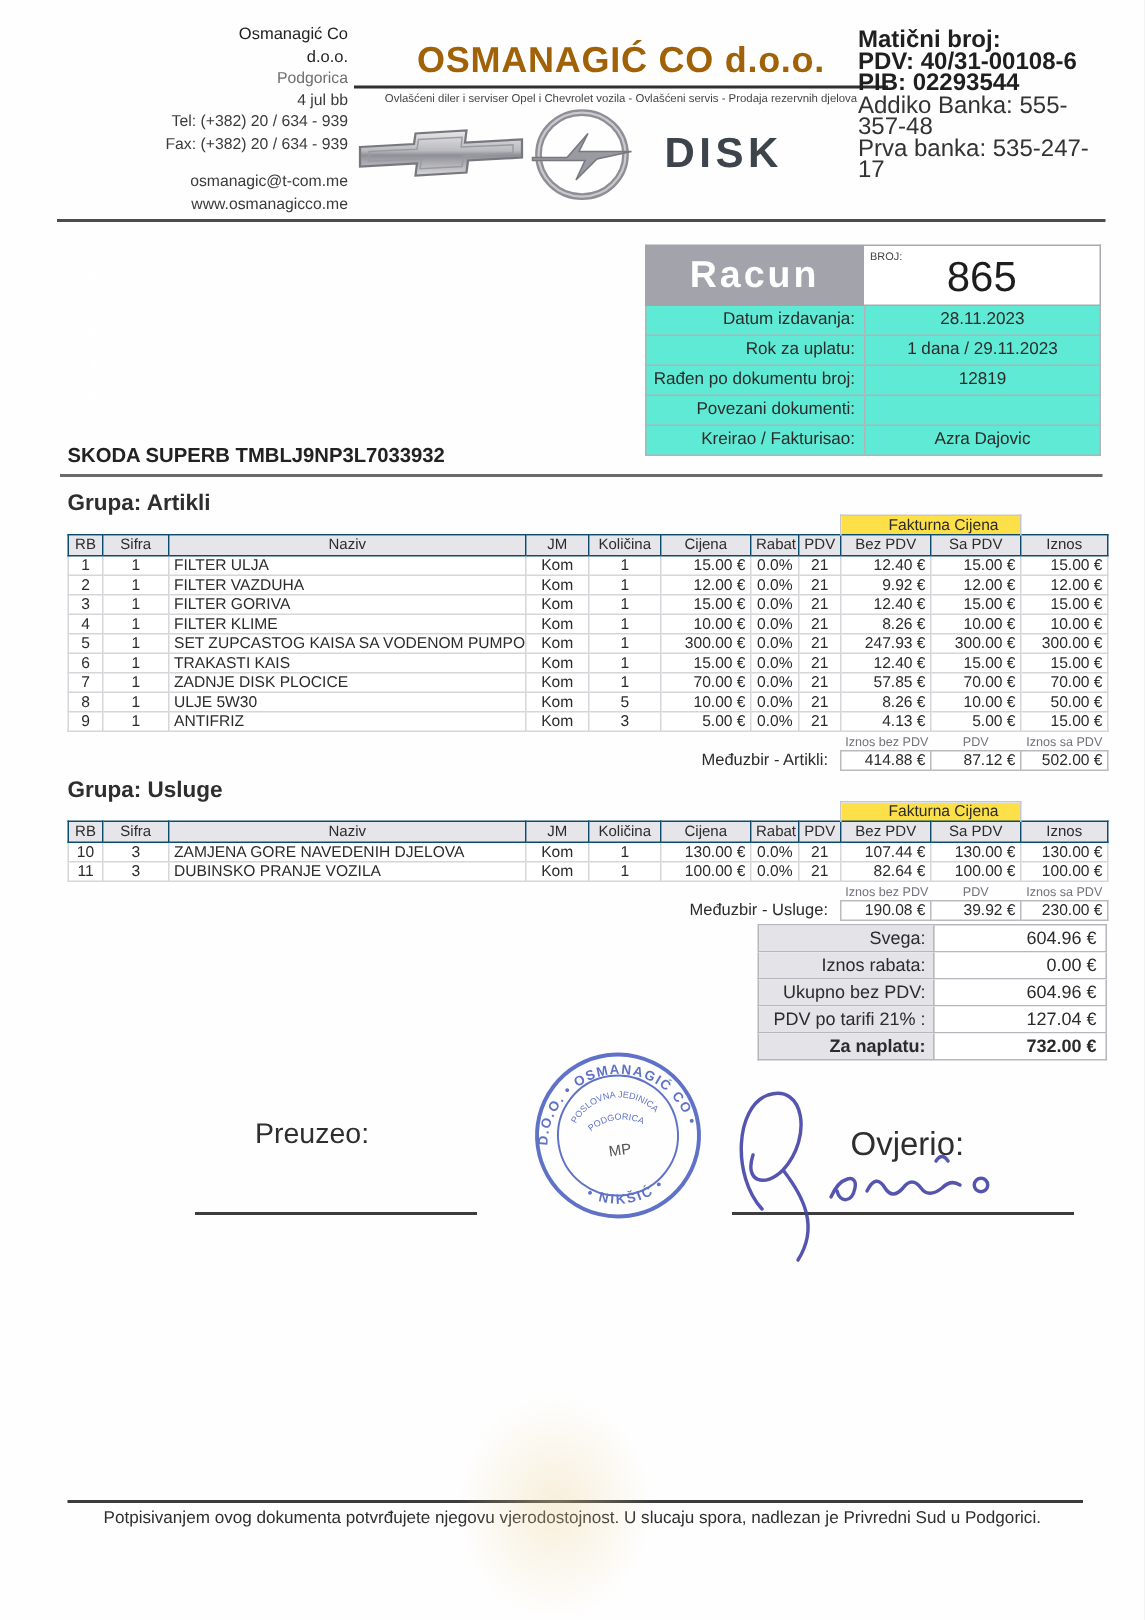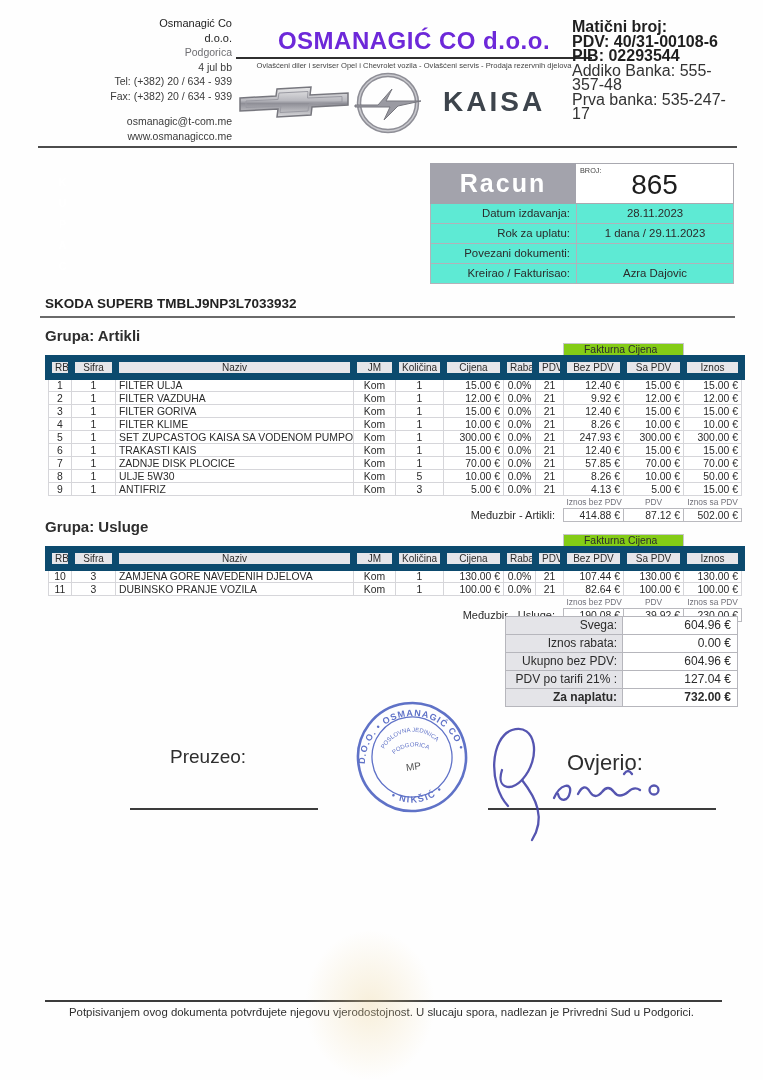--- a/index.html
+++ b/index.html
@@ -6,21 +6,21 @@
   .page{position:relative;width:763px;height:1080px;background:#fefefe;margin:0 auto;
         font-family:"Liberation Sans", sans-serif;color:#2b2b2b;overflow:hidden;}
 
   
   .supplier-left{position:absolute;left:40px;top:16px;width:192px;text-align:right;
                  font-size:10.5px;line-height:14.5px;color:#3a3a3a;}
   .supplier-left .b{font-weight:normal;font-size:11px;color:#222;}
   .supplier-left .muted{color:#6e6e72;}
   .supplier-left .gap{height:11px;}
   .title-block{position:absolute;left:236px;top:27px;width:356px;text-align:center;}
-  .co-title{font-size:24px;font-weight:bold;color:#6d28d9;letter-spacing:.5px;white-space:nowrap;}
+  .co-title{font-size:24px;font-weight:bold;color:#a16207;letter-spacing:.5px;white-space:nowrap;}
   .title-rule{height:2px;background:#2f2f2f;margin:2px 0 2px 0;}
   .co-subtitle{font-size:7.6px;color:#444;white-space:nowrap;}
   .logo-chev{position:absolute;left:238px;top:82px;}
   .logo-opel{position:absolute;left:352px;top:70px;}
   .logo-isuzu{position:absolute;left:443px;top:86px;font-size:28px;font-weight:bold;
               color:#3d444c;letter-spacing:3px;}
   .registry-right{position:absolute;left:572px;top:20px;width:170px;font-size:16px;
                   line-height:14.5px;color:#333;}
   .registry-right .b{font-weight:bold;color:#1f1f1f;}
   .header-rule{position:absolute;left:38px;top:146px;width:699px;height:2px;background:#4c4c4c;}
@@ -50,23 +50,23 @@
   .inv-value{flex:1;text-align:center;line-height:18px;}
 
   
   .vehicle-line{position:absolute;left:45px;top:296px;font-size:13.5px;font-weight:bold;color:#222;}
   .vehicle-rule{position:absolute;left:40px;top:316px;width:695px;height:1.5px;background:#6a6a6a;}
 
   
   .group-title{position:absolute;font-size:15px;color:#2e2e2e;font-weight:bold;}
   .items{border-collapse:collapse;table-layout:fixed;width:693px;font-size:10.4px;color:#2b2b2b;position:absolute;left:45px;}
   .items td{padding:0 3px;height:13px;overflow:hidden;white-space:nowrap;box-sizing:border-box;}
-  .items .th{background:#e6e6ea;border:7px solid #0c4a6e;font-size:10px;height:14px;text-align:center;}
+  .items .th{background:#e6e6ea;border:1px solid #0c4a6e;font-size:10px;height:14px;text-align:center;}
   .items .td{border:1px solid #d6d6da;border-top:none;background:#fff;}
-  .items .fakturna{background:#84cc16;text-align:left;font-size:10.4px;border:1px solid #c6c6cb;border-bottom:none;height:12px;padding-left:20px;}
+  .items .fakturna{background:#fde047;text-align:center;font-size:10.4px;border:1px solid #c6c6cb;border-bottom:none;height:12px;padding-left:20px;}
   .items .nob{border:none;background:transparent;}
   .items .mini{font-size:8.4px;color:#71717a;text-align:center;border:none;height:12px;}
   .items .subl{border:none;background:transparent;text-align:right;font-size:11px;padding-right:8px;}
   .items .subv{border:1px solid #bababf;text-align:right;background:#fff;}
   .a-c{text-align:center}.a-l{text-align:left}.a-r{text-align:right}
 
   
   .totals{position:absolute;left:505px;top:616px;width:233px;font-size:12px;}
   .tot-row{display:flex;height:17px;border:1px solid #b6b6bc;border-top:none;background:#fff;}
   .tot-row:first-child{border-top:1px solid #b6b6bc;}
@@ -125,21 +125,21 @@
     <polygon points="2,16 38,14 39,7 73,5 72,13 110,11 110,23 74,25 73,33 39,35 40,27 2,29" fill="url(#silver)" stroke="#77777e" stroke-width="1.5"></polygon>
     <polygon points="8,19 40,17.5 41,11 70,9.5 69.5,16 104,14.5 104,20 71,22 70,29 42,30.5 43,24 8,25.5" fill="none" stroke="#9a9aa2" stroke-width="1"></polygon>
   </svg>
 
   <svg class="logo-opel" width="72" height="66" viewBox="0 0 72 66">
     <ellipse cx="36" cy="33" rx="29" ry="28" fill="none" stroke="#8e8e96" stroke-width="4.5"></ellipse>
     <ellipse cx="36" cy="33" rx="29" ry="28" fill="none" stroke="#c9c9ce" stroke-width="1.5"></ellipse>
     <path d="M 3 35 H 26 L 40 19 L 34 31 H 69 L 46 36 L 32 50 L 38 37 H 3 Z" fill="#9a9aa2" stroke="#77777e" stroke-width="1"></path>
   </svg>
 
-  <div class="logo-isuzu">KAISA</div>
+  <div class="logo-isuzu">DISK</div>
 
   <div class="registry-right">
     <div class="b">Matični broj:</div>
     <div class="b">PDV: 40/31-00108-6</div>
     <div class="b">PIB: 02293544</div>
     <div>Addiko Banka: 555-357-48</div>
     <div>Prva banka: 535-247-17</div>
   </div>
 
   <div class="header-rule"></div>
@@ -161,20 +161,24 @@
       </div>
     </div>
     <div id="invoice-rows">
         <div class="inv-row">
           <div class="inv-label">Datum izdavanja:</div>
           <div class="inv-value">28.11.2023</div>
         </div>
         <div class="inv-row">
           <div class="inv-label">Rok za uplatu:</div>
           <div class="inv-value">1 dana / 29.11.2023</div>
+        </div>
+        <div class="inv-row">
+          <div class="inv-label">Rađen po dokumentu broj:</div>
+          <div class="inv-value">12819</div>
         </div>
         <div class="inv-row">
           <div class="inv-label">Povezani dokumenti:</div>
           <div class="inv-value"></div>
         </div>
         <div class="inv-row">
           <div class="inv-label">Kreirao / Fakturisao:</div>
           <div class="inv-value">Azra Dajovic</div>
         </div>
       </div>

